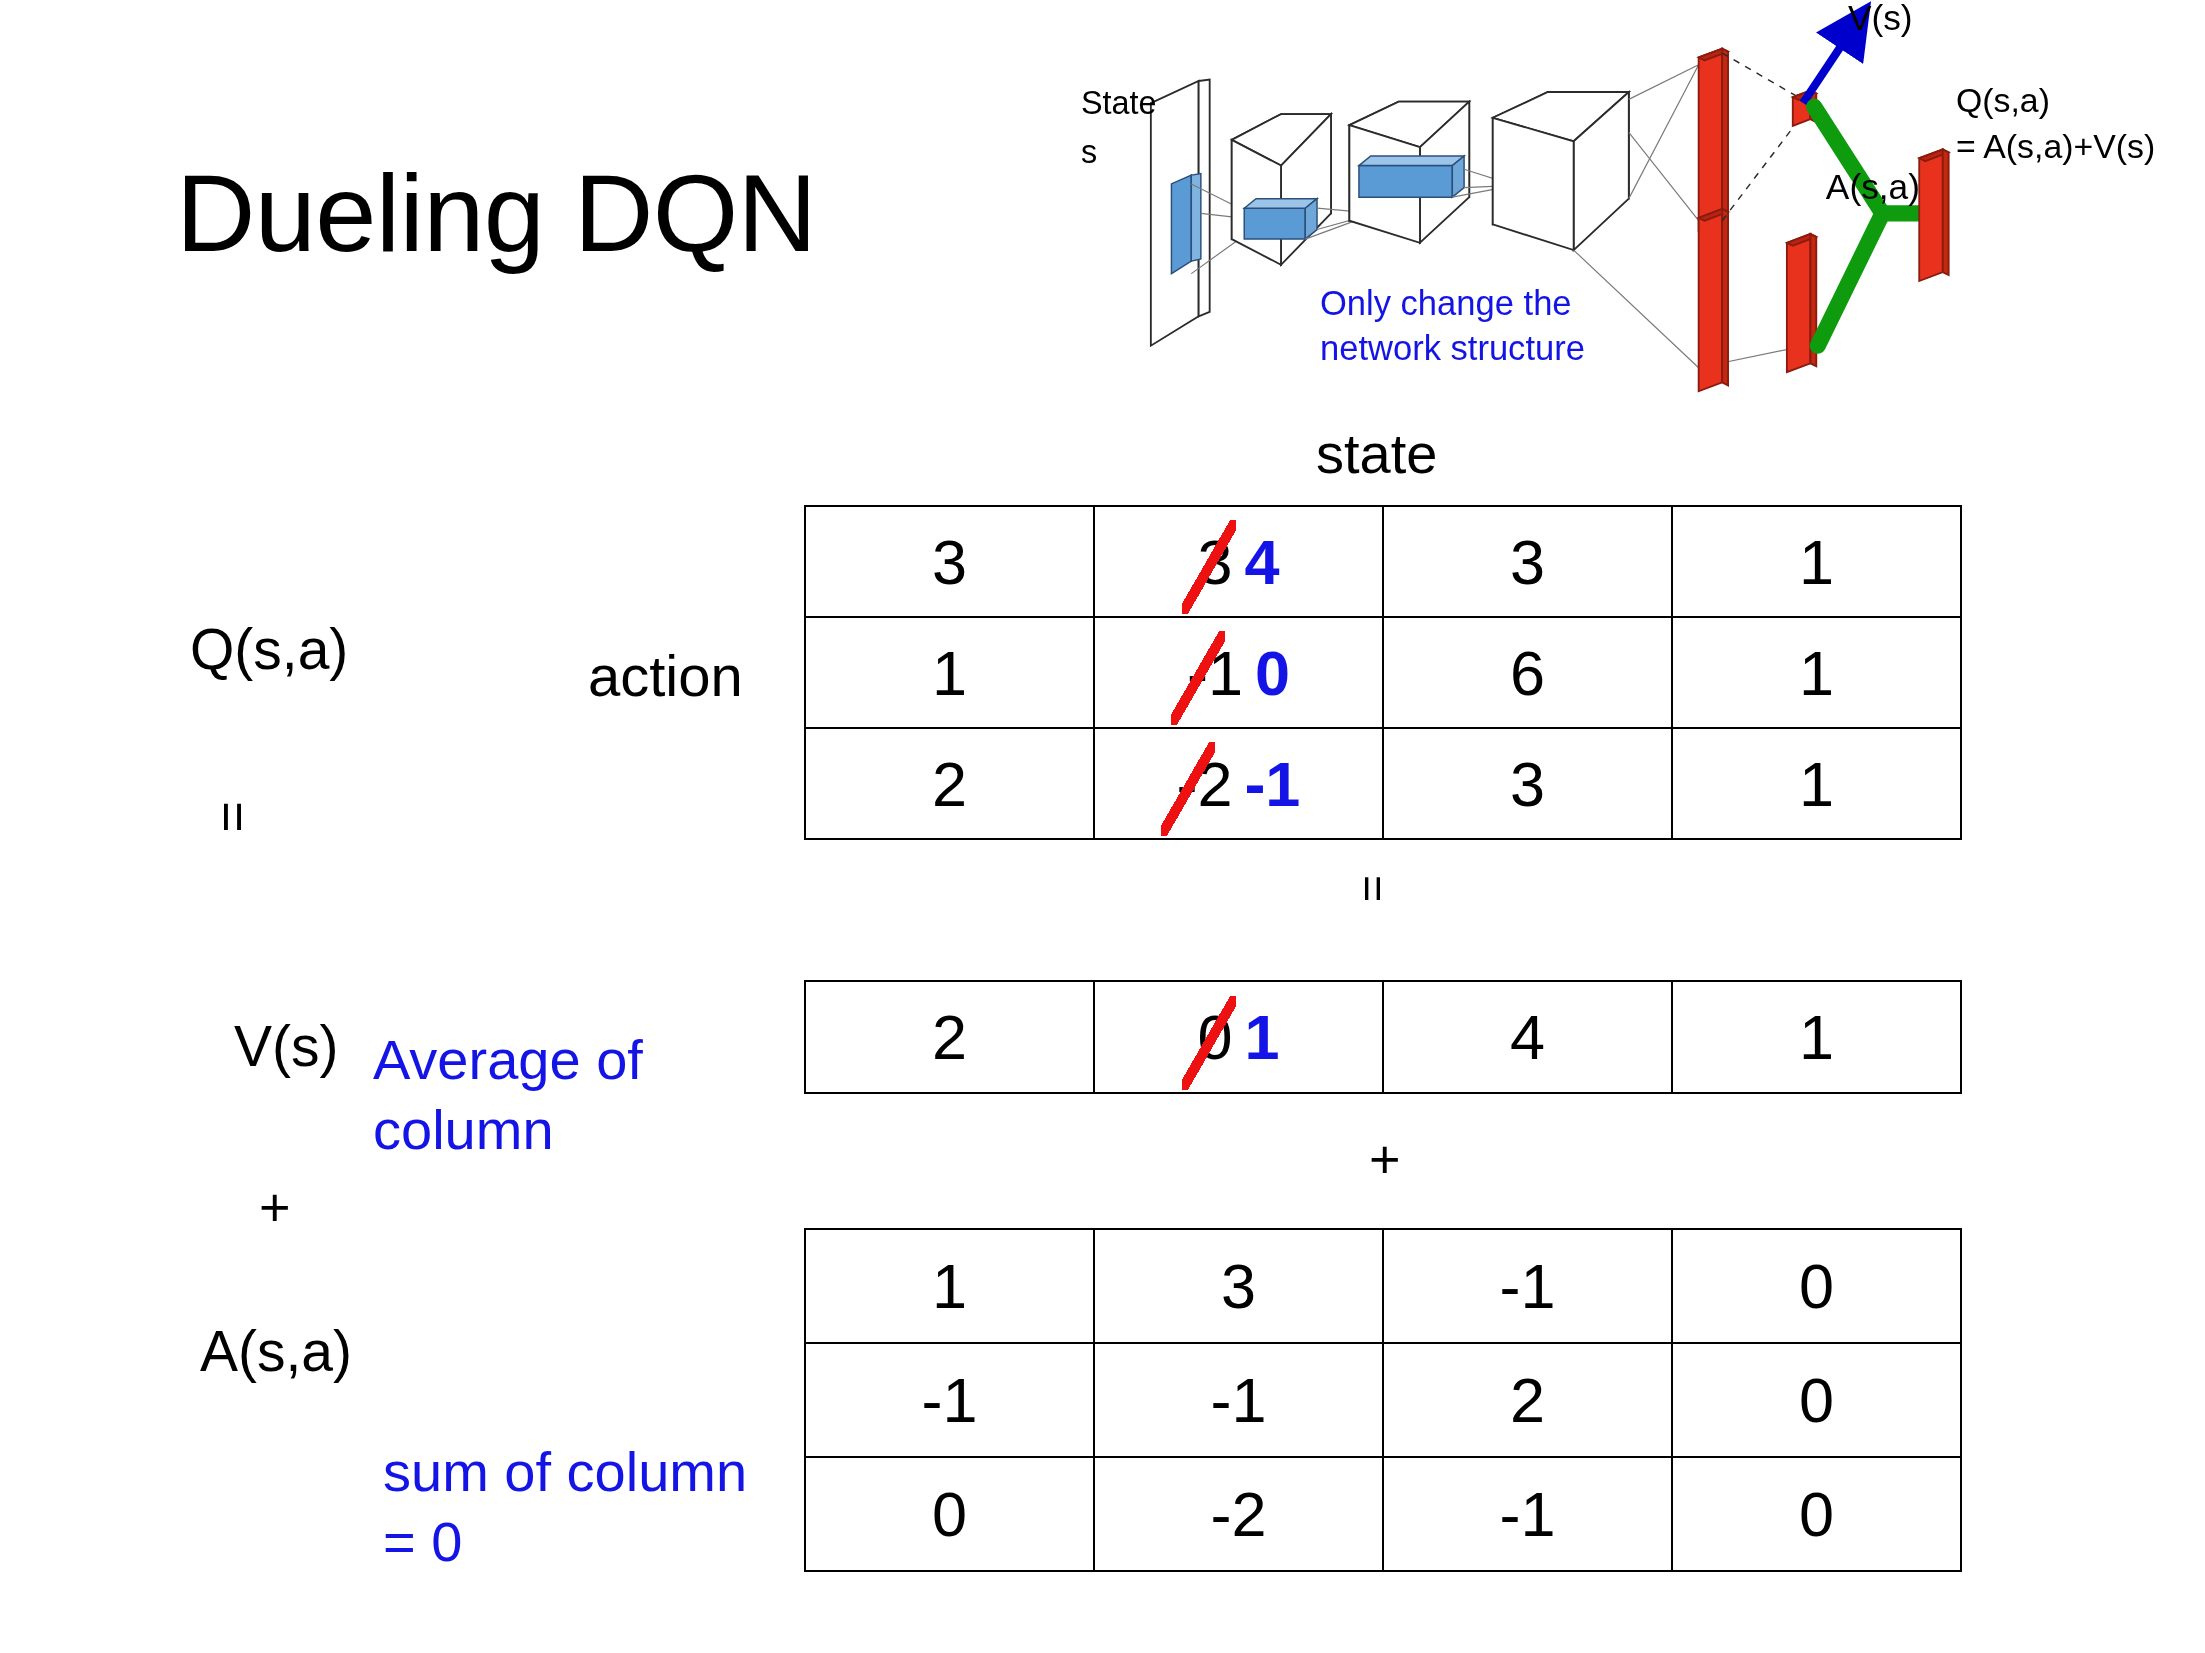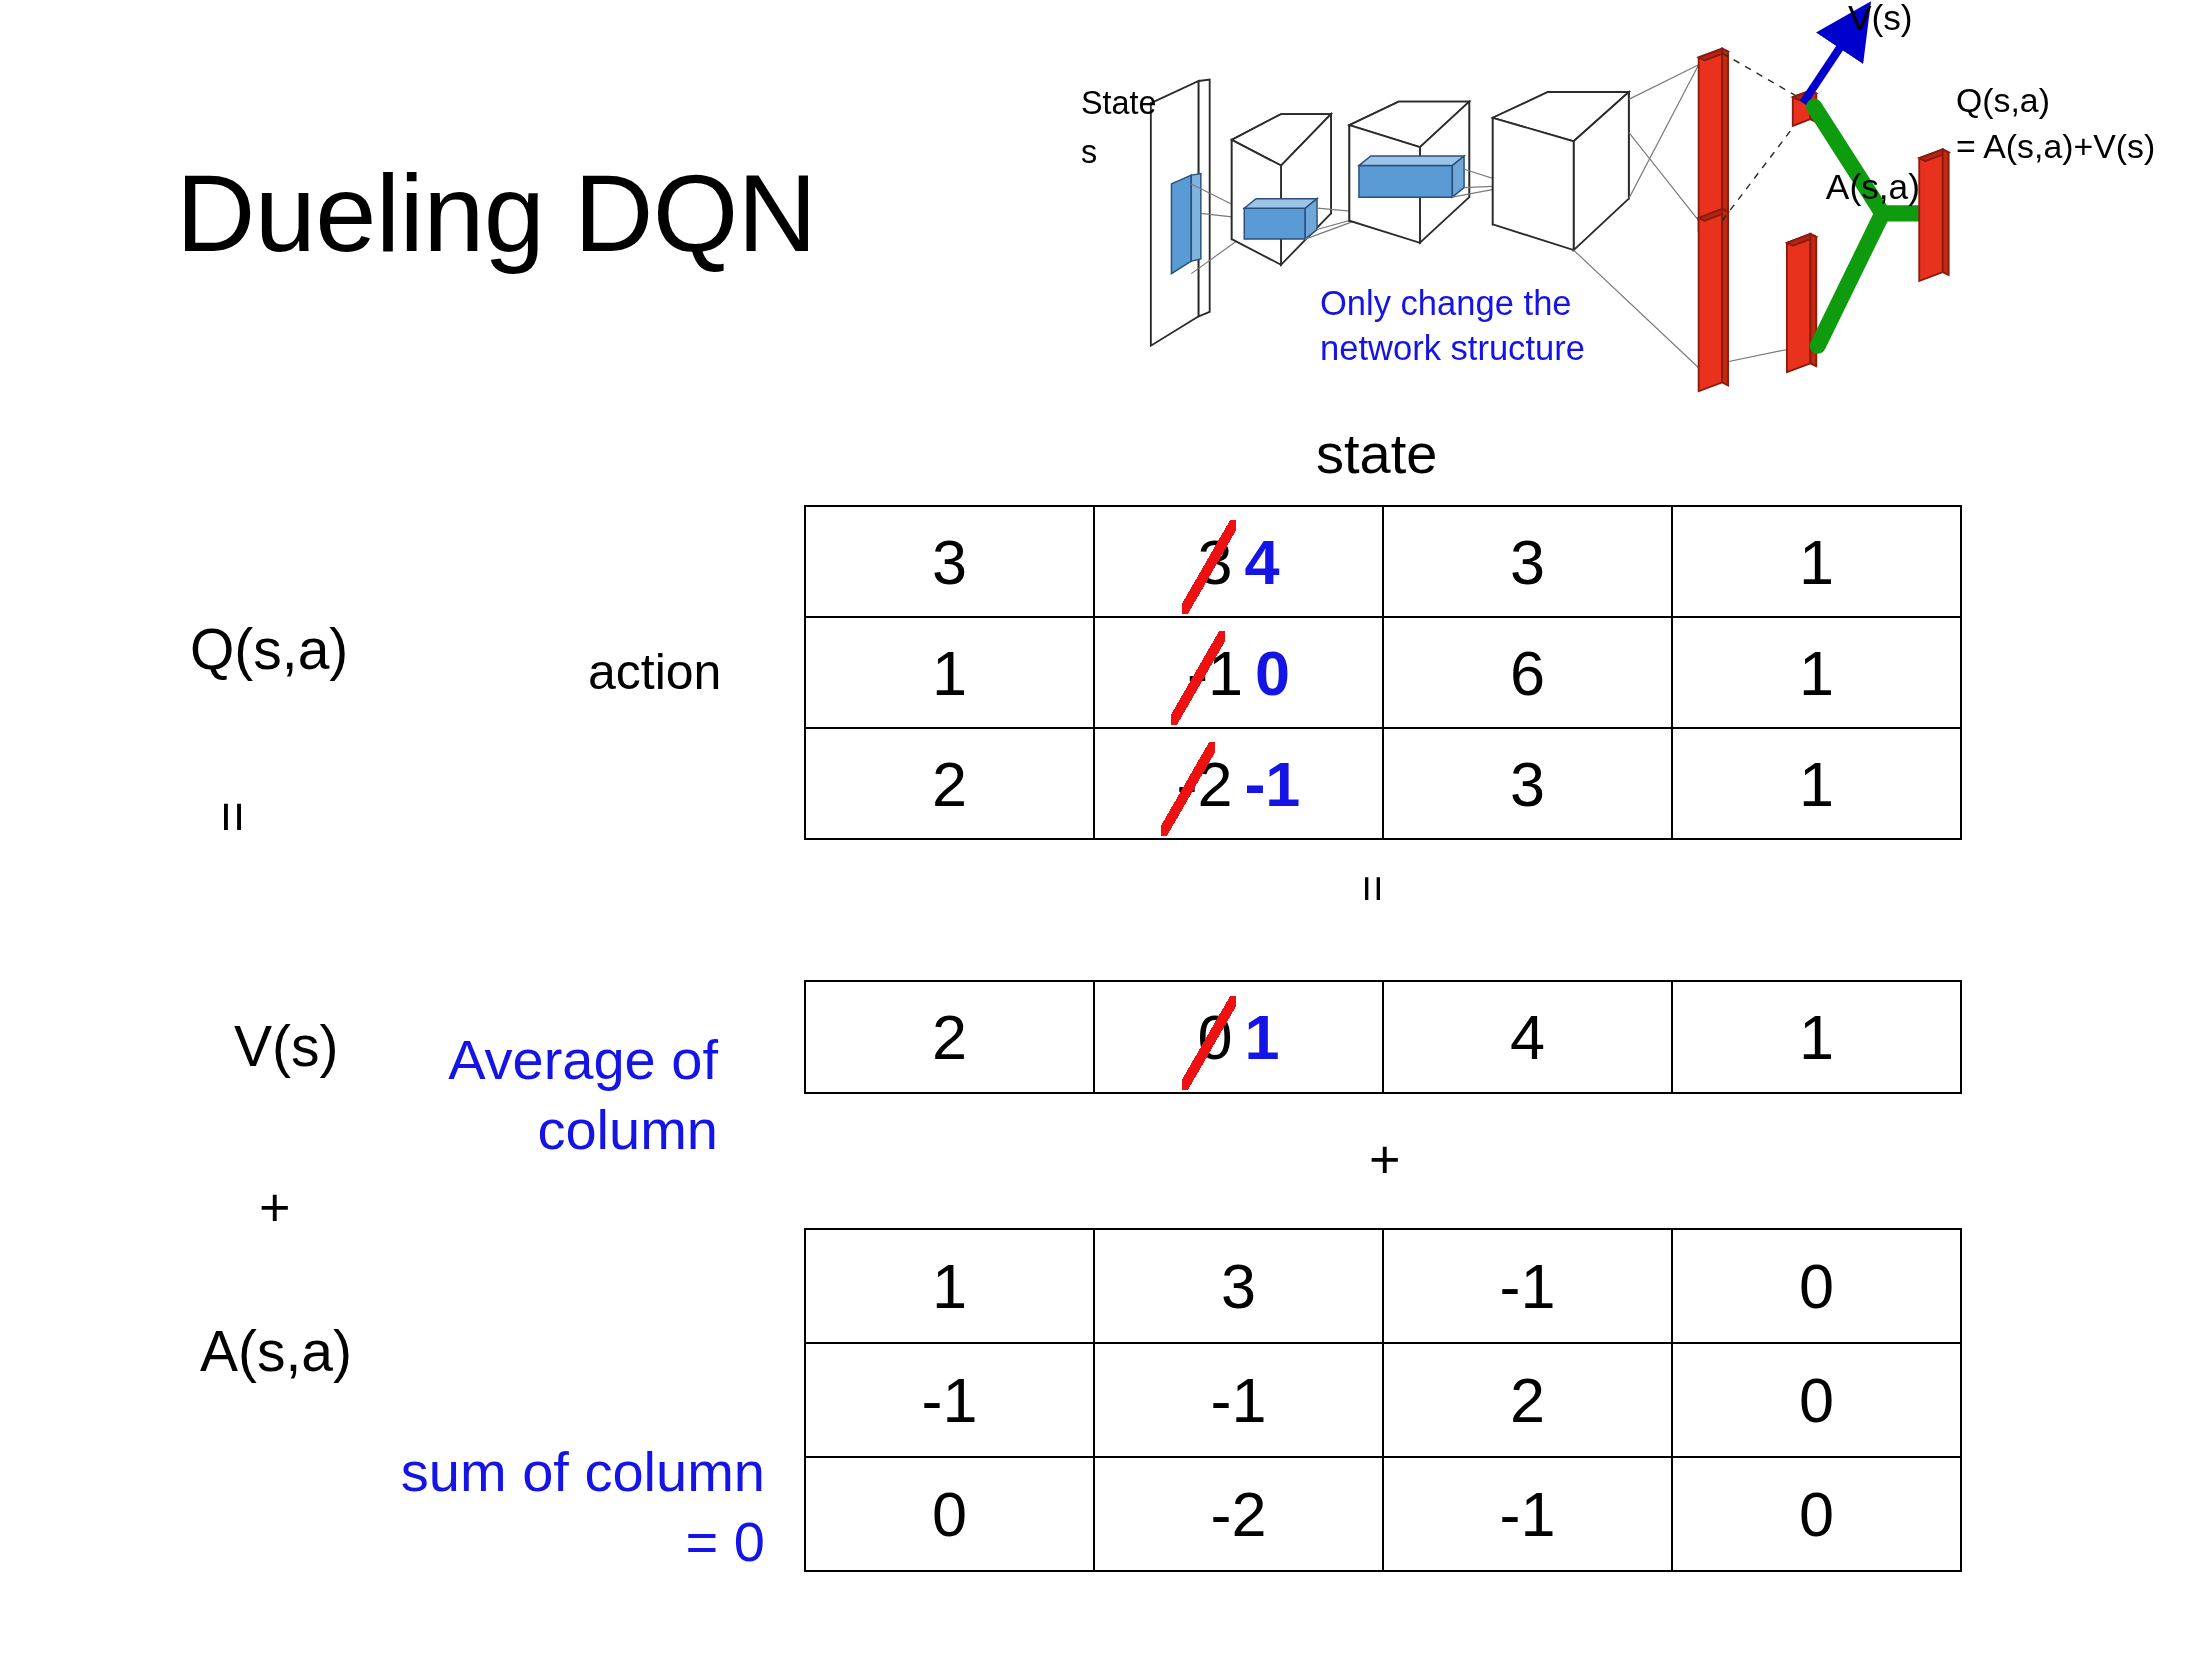--- a/index.html
+++ b/index.html
@@ -45,28 +45,28 @@
     height: 412px;
   }
   #network-diagram svg { display: block; }
 
   
   .lbl {
     position: absolute;
     white-space: nowrap;
     line-height: 1;
   }
-  .blue { color: #1414E6; text-align: right; }
+  .blue { color: #1414E6; }
 
   #label-q        { left: 190px;  top: 621px;  font-size: 57px; }
   #eq-sign-1      { left: 261px;  top: 801px; font-size: 54px; transform: rotate(90deg); transform-origin: left top; }
   #label-v        { left: 234px;  top: 1018px; font-size: 57px; }
   #plus-sign-1    { left: 259px;  top: 1180px; font-size: 54px; }
   #label-a        { left: 200px;  top: 1323px; font-size: 57px; }
-  #label-action   { left: 588px;  top: 647px;  font-size: 50px; }
+  #label-action   { left: 588px;  top: 647px;  font-size: 58px; }
 
   #note-average {
     left: 373px; top: 1025px;
     font-size: 56px;
     line-height: 1.25;
     width: 345px;
     white-space: normal;
   }
   #note-sum {
     left: 373px; top: 1437px;

